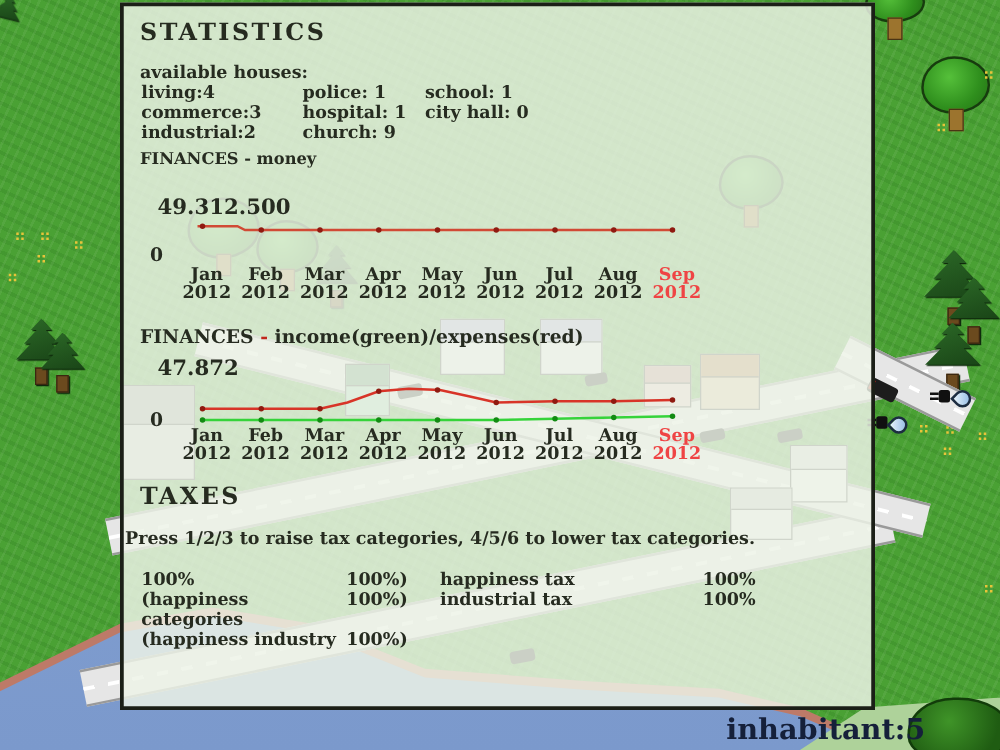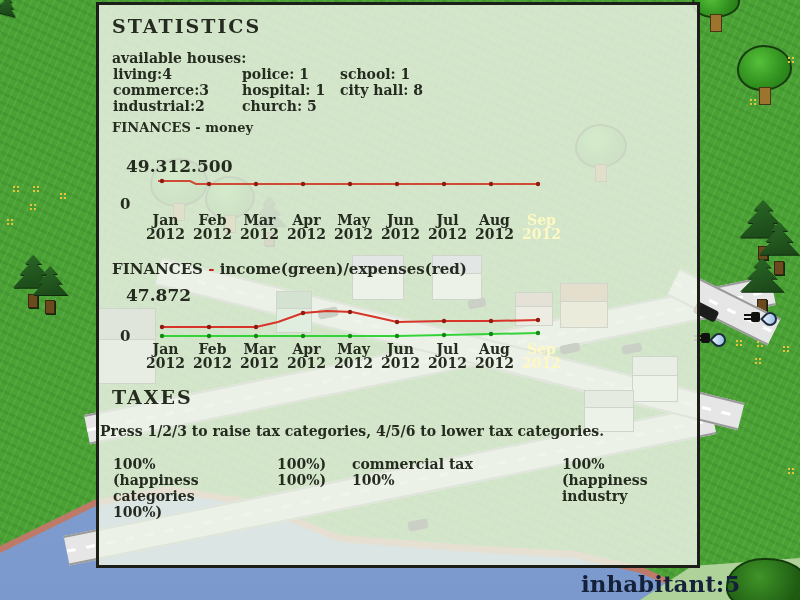--- a/index.html
+++ b/index.html
@@ -65,21 +65,21 @@
     background:rgba(237,243,231,.84);border:3px solid #1b1f17;
   }
   .ptext{position:absolute;z-index:20;color:#262b20;font-weight:bold;white-space:nowrap;}
   .h1{font-size:19px;letter-spacing:2px;}
   .body14{font-size:14px;line-height:16px;}
   .grid{position:absolute;z-index:20;display:grid;color:#262b20;font-weight:bold;font-size:14px;line-height:16px;}
   #houses-grid{grid-template-columns:129px 98px 140px;}
   #taxes-grid{grid-template-columns:164px 75px 210px 50px;}
   .month-row{position:absolute;z-index:20;left:142px;width:423px;height:15px;display:flex;}
   .month-cell{width:47px;text-align:center;font-size:14px;line-height:15px;font-weight:bold;color:#262b20;}
-  .month-cell.red{color:#fef9c3;}
+  .month-cell.red{color:#ef4444;}
   .val{font-size:17px;}
   .red-dash{color:#c1271b;}
   #charts-svg{position:absolute;left:0;top:0;z-index:21;pointer-events:none;}
   #residents{position:absolute;left:581px;top:570px;z-index:25;color:#15203a;
     font-size:23px;font-weight:bold;z-index:25;}
 </style>
 </head>
 <body>
 
 <div id="viewport">
@@ -218,23 +218,23 @@
 
   <div class="ptext h1" style="left:112px;top:15px;">STATISTICS</div>
 
   <div class="ptext body14" style="left:112px;top:50px;">available houses:</div>
   <div class="grid" id="houses-grid" style="left:113px;top:66px;">
       <span>living:4</span>
       <span>police: 1</span>
       <span>school: 1</span>
       <span>commerce:3</span>
       <span>hospital: 1</span>
-      <span>city hall: 8</span>
+      <span>city hall: 0</span>
       <span>industrial:2</span>
-      <span>church: 5</span>
+      <span>church: 9</span>
       <span></span>
     </div>
 
   <div class="ptext body14" style="left:112px;top:120px;font-size:13px;">
     <span>FINANCES</span><span> <span>-</span> </span><span>money</span>
   </div>
   <div class="ptext val" style="left:126px;top:156px;">49.312.500</div>
   <div class="ptext" style="left:120px;top:195px;font-size:15px;">0</div>
   <div class="month-row" id="months-1a" style="top:213px;">
       <span class="month-cell">Jan</span>
@@ -285,24 +285,25 @@
       <span class="month-cell">2012</span>
       <span class="month-cell">2012</span>
       <span class="month-cell red">2012</span>
     </div>
 
   <div class="ptext h1" style="left:112px;top:386px;">TAXES</div>
   <div class="ptext body14" style="left:100px;top:423px;">Press 1/2/3 to raise tax categories, 4/5/6 to lower tax categories.</div>
   <div class="grid" id="taxes-grid" style="left:113px;top:456px;">
       <span>100%</span>
       <span>100%)</span>
-      <span>commercial tax</span>
+      <span>happiness tax</span>
       <span>100%</span>
       <span>(happiness categories</span>
       <span>100%)</span>
+      <span>industrial tax</span>
       <span>100%</span>
       <span>(happiness industry</span>
       <span>100%)</span>
     </div>
 
   <svg id="charts-svg" width="800" height="600">
       <polyline points="158,181 190,181 196,184 540,184" fill="none" stroke="#d14a35" stroke-width="2"></polyline>
       <circle cx="162" cy="181" r="2.2" fill="#8f1a10"></circle>
       <circle cx="209" cy="184" r="2.2" fill="#8f1a10"></circle>
       <circle cx="256" cy="184" r="2.2" fill="#8f1a10"></circle>

